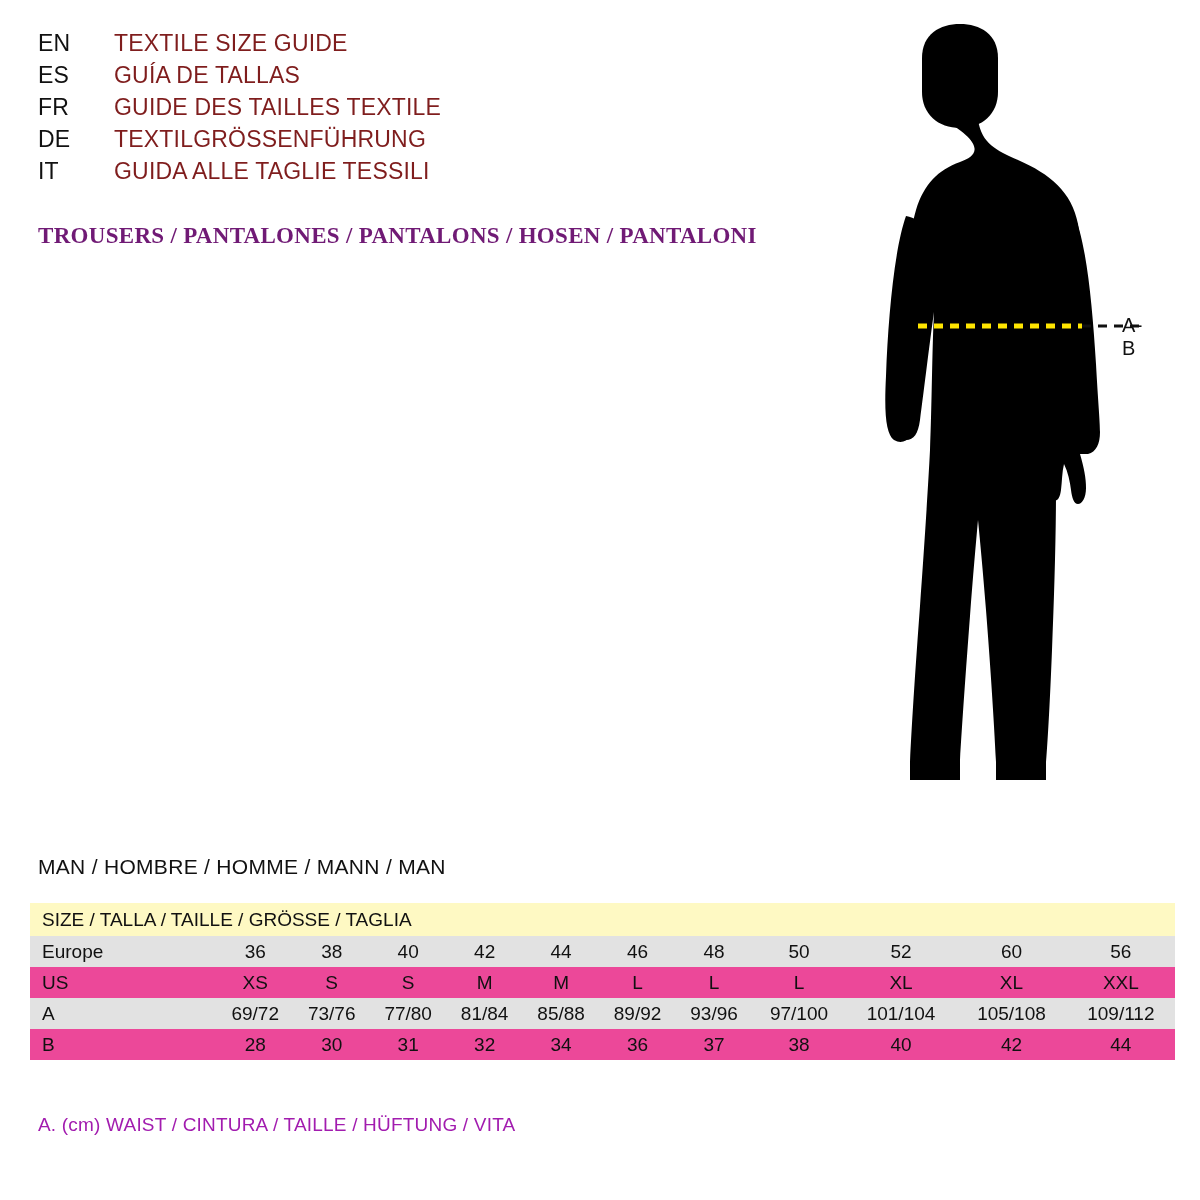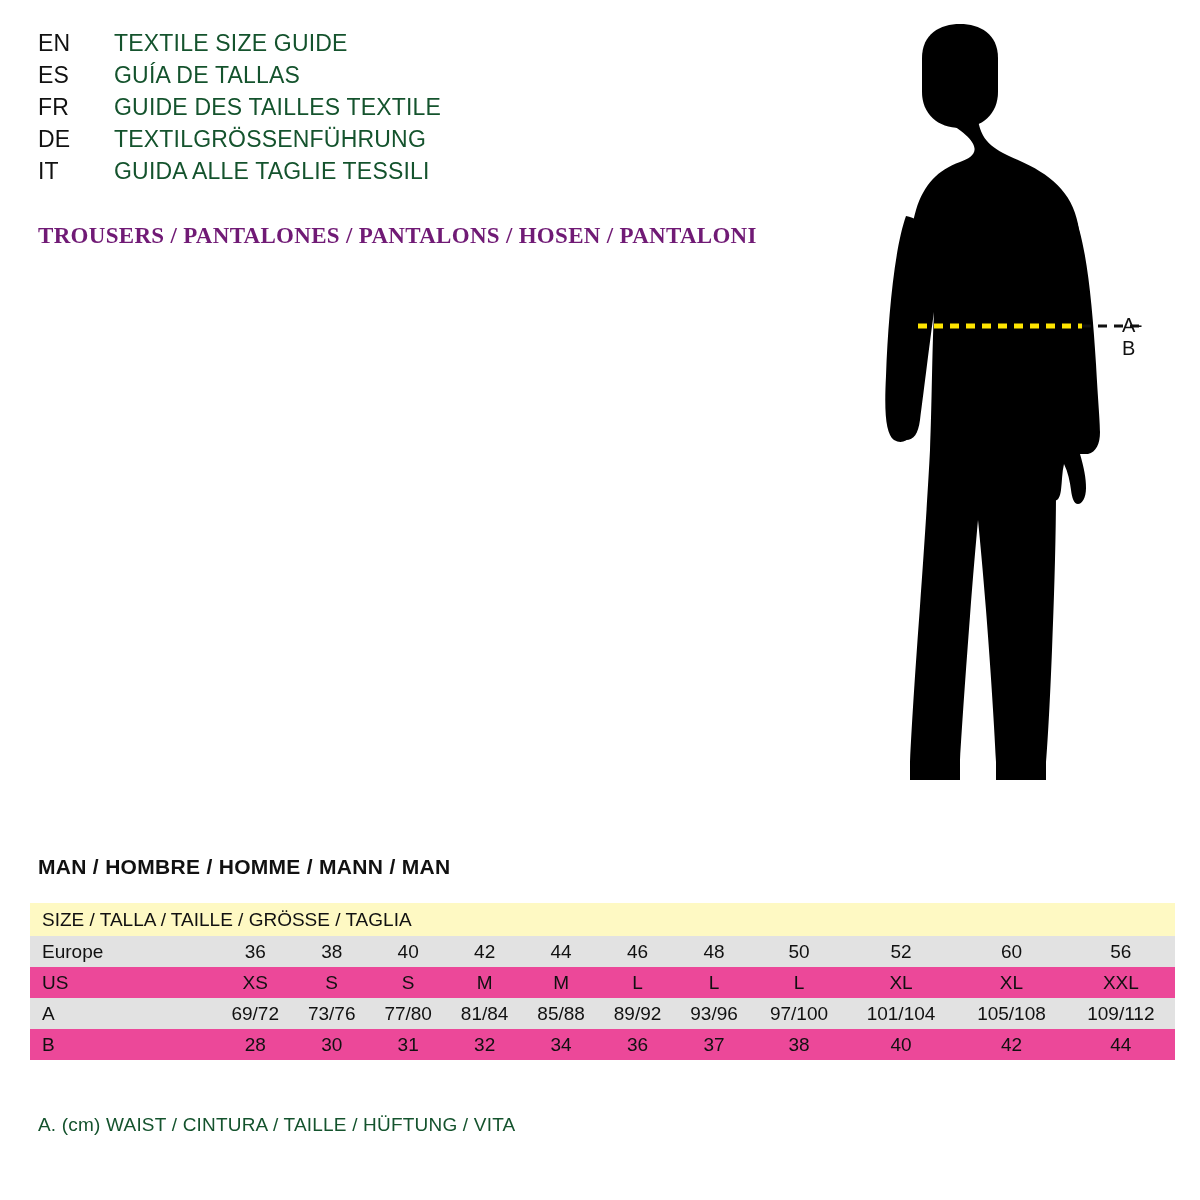--- a/index.html
+++ b/index.html
@@ -34,21 +34,21 @@
     height: 32px;
     font-size: 23px;
     letter-spacing: 0.2px;
   }
   .lang-code {
     width: 76px;
     flex: 0 0 76px;
     color: #111111;
   }
   .lang-text {
-    color: #14532d;
+    color: #7f1d1d;
   }
   .garment-line {
     position: absolute;
     left: 38px;
     top: 223px;
     font-size: 23px;
     font-weight: bold;
     letter-spacing: 0.3px;
     color: #701a75;
     white-space: nowrap;
@@ -74,21 +74,21 @@
     color: #111111;
     letter-spacing: 0.5px;
   }
 
   
   .section-title {
     position: absolute;
     left: 38px;
     top: 855px;
     font-size: 21px;
-    font-weight: bold;
+    font-weight: normal;
     letter-spacing: 0.3px;
     color: #111111;
   }
 
   
   .table-wrap {
     position: absolute;
     left: 30px;
     top: 903px;
     width: 1145px;
@@ -121,21 +121,21 @@
   tr.band-light td {
     background: #ec4899;
   }
 
   
   .footnotes {
     position: absolute;
     left: 38px;
     top: 1110px;
     font-size: 19px;
-    color: #14532d;
+    color: #a21caf;
     line-height: 30px;
   }
   .footnotes div {
     letter-spacing: 0.2px;
   }
 </style>
 </head>
 <body>
 
 <div class="page">

